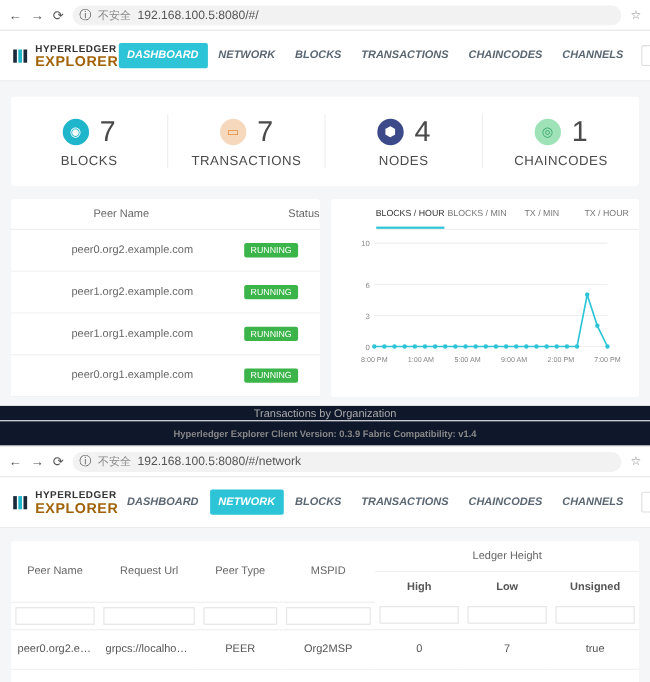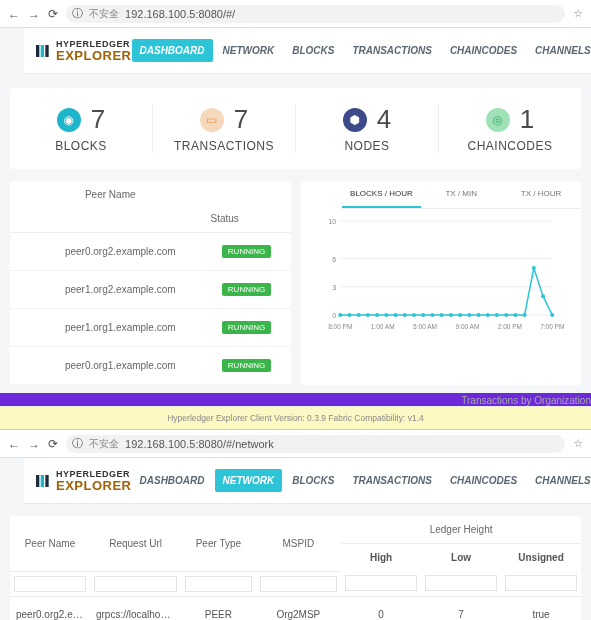--- a/index.html
+++ b/index.html
@@ -2,21 +2,21 @@
 <html><head>
 <meta charset="utf-8">
 <style>
 * { box-sizing: border-box; margin: 0; padding: 0; }
 body { font-family: -apple-system, BlinkMacSystemFont, "Segoe UI", Helvetica, Arial, sans-serif; background: #f4f6f8; width: 591px; color: #333; }
 .browser-bar { height: 28px; background: #fff; border-bottom: 1px solid #e0e0e0; display: flex; align-items: center; padding: 0 8px; gap: 8px; font-size: 11px; color: #555; }
 .bb-icon { display: inline-flex; align-items: center; justify-content: center; font-size: 12px; color: #555; }
 .url-box { flex: 1; display: flex; align-items: center; gap: 6px; padding: 2px 6px; border-radius: 20px; background: #f2f2f2; height: 18px; }
 .url-insec { color: #888; font-size: 10px; }
 .star { margin-left: auto; color: #888; }
-.header { height: 46px; background: #fff; border-bottom: 1px solid #eaeaea; display: flex; align-items: center; padding: 0 10px; margin-left: 24px; }
+.header { height: 46px; background: #fff; border-bottom: 1px solid #eaeaea; display: flex; align-items: center; padding: 0 10px; }
 .logo { display: flex; align-items: center; gap: 6px; }
 .logo-mark { width: 16px; height: 16px; display: inline-block; }
 .logo-text { font-size: 9px; line-height: 1; }
 .logo-text .l1 { letter-spacing: 0.5px; font-weight: 600; color: #333; }
 .logo-text .l2 { color: #a16207; font-weight: 600; font-size: 13px; letter-spacing: 0.5px; }
 .nav { margin-left: auto; display: flex; align-items: center; gap: 2px; font-size: 10px; font-weight: 700; }
 .nav a { color: #5a6772; padding: 6px 8px; text-decoration: none; font-style: italic; }
 .nav a.active { background: #2cc4d6; color: #fff; border-radius: 2px; }
 .chan { font-size: 10px; color: #666; border: 1px solid #ddd; padding: 3px 22px 3px 8px; border-radius: 2px; margin-left: 6px; position: relative; font-weight: 400; }
 .chan::after { content: ""; position: absolute; right: 6px; top: 50%; width: 0; height: 0; border-left: 3px solid transparent; border-right: 3px solid transparent; border-top: 4px solid #888; transform: translateY(-50%); }
@@ -30,33 +30,33 @@
 .c-lab { font-size: 12px; color: #4a4a4a; letter-spacing: 0.5px; margin-top: 4px; }
 .ic-blocks { background: #1fb6cc; }
 .ic-tx { background: #f6d9bd; color: #e58e3f; }
 .ic-nodes { background: #3d4a8a; }
 .ic-cc { background: #9fe2b8; color: #3aa76d; }
 .row2 { display: flex; gap: 10px; margin-top: 12px; }
 .panel { background: #fff; border-radius: 3px; }
 .peers { flex: 1; min-width: 0; }
 .peers-hd { display: flex; font-size: 10px; color: #666; padding: 8px 0; border-bottom: 1px solid #eee; }
 .peers-hd div:first-child { flex: 1; text-align: center; }
-.peers-hd div:last-child { width: 80px; text-align: left; margin-top: 24px; }
+.peers-hd div:last-child { width: 80px; text-align: right; }
 .peer-row { display: flex; align-items: center; padding: 12px 14px; border-bottom: 1px solid #f2f2f2; font-size: 10px; color: #666; text-align: center; }
 .peer-row .pn { flex: 1; }
 .peer-row .st { width: 60px; display: flex; justify-content: center; }
 .badge { background: #3bb54a; color: #fff; font-size: 8px; font-weight: 400; padding: 2px 6px; border-radius: 2px; }
 .chartp { flex: 1; min-width: 0; }
 .chart-tabs { display: flex; font-size: 8px; color: #777; border-bottom: 1px solid #eee; margin-left: 41px; }
 .chart-tabs div { flex: 1; text-align: center; padding: 8px 0; white-space: nowrap; }
 .chart-tabs div.act { color: #333; border-bottom: 2px solid #2cc4d6; }
 .chart-body { padding: 6px 8px 4px 2px; }
 .chart-svg { width: 100%; height: 118px; display: block; }
-.mini { font-size: 8.5px; text-align: center; color: #888; padding: 6px 0; background: #fef9c3; border-top: 1px solid #eee; }
-.hcut { font-size: 10px; color: #aaa; text-align: right; padding: 2px 0 0; background: #6d28d9; }
+.mini { font-size: 8.5px; text-align: center; color: #888; padding: 6px 0; background: #0f172a; border-top: 1px solid #eee; font-weight: bold; }
+.hcut { font-size: 10px; color: #aaa; text-align: center; padding: 2px 0 0; background: #0f172a; }
 .sep { border-top: 1px solid #ccc; }
 .page2 { padding: 12px 10px; background: #f4f6f8; }
 .ntable { background: #fff; border-radius: 3px; font-size: 10px; color: #555; }
 .ntable table { width: 100%; border-collapse: collapse; table-layout: fixed; }
 .ntable th, .ntable td { padding: 8px 6px; text-align: center; overflow: hidden; text-overflow: ellipsis; white-space: nowrap; }
 .ntable thead tr:first-child th { font-weight: 400; color: #666; border-bottom: 1px solid #eee; }
 .ntable thead tr.group th { border-bottom: 1px solid #eee; font-weight: 400; color: #666; }
 .ntable .filters td { padding: 4px; border-bottom: 1px solid #eee; }
 .ntable .filters input { width: 100%; border: 1px solid #e4e4e4; padding: 2px; font-size: 9px; }
 .ntable tbody.data tr { border-bottom: 1px solid #f2f2f2; }
@@ -165,20 +165,21 @@
             <span class="st">
               <span class="badge">RUNNING</span>
             </span>
           </div>
         </div>
     </div>
 
     <div class="panel chartp">
       <div class="chart-tabs">
         <div class="act">BLOCKS / HOUR</div>
+        <div>BLOCKS / MIN</div>
         <div>TX / MIN</div>
         <div>TX / HOUR</div>
       </div>
       <div class="chart-body">
         <svg class="chart-svg" id="chart-svg" viewBox="0 0 240 118">
             <line x1="22" y1="100" x2="234" y2="100" stroke="#eee"></line>
             <text x="18" y="103" font-size="7" fill="#888" text-anchor="end">0</text>
             <line x1="22" y1="71.8" x2="234" y2="71.8" stroke="#eee"></line>
             <text x="18" y="74.8" font-size="7" fill="#888" text-anchor="end">3</text>
             <line x1="22" y1="43.6" x2="234" y2="43.6" stroke="#eee"></line>

